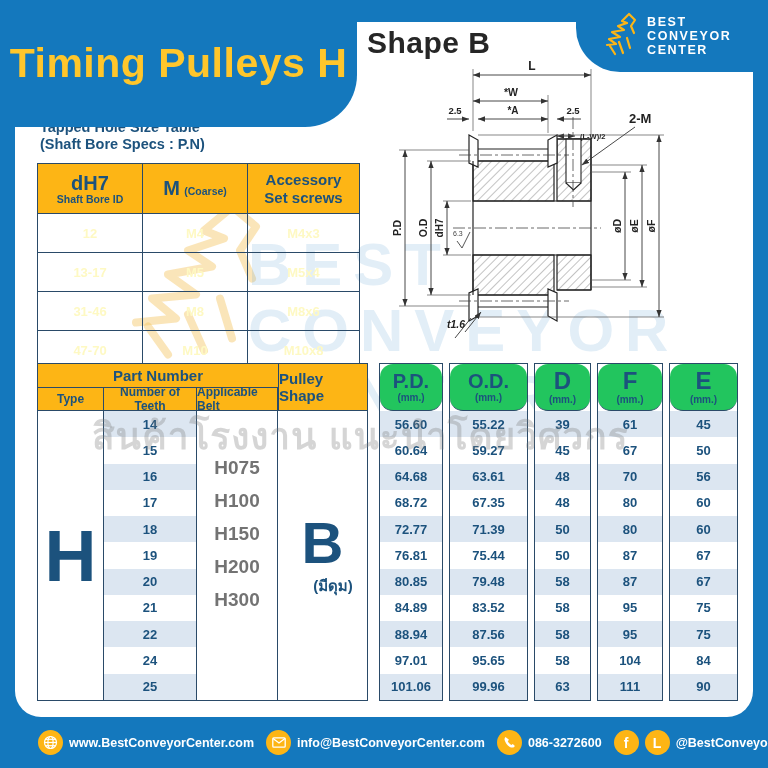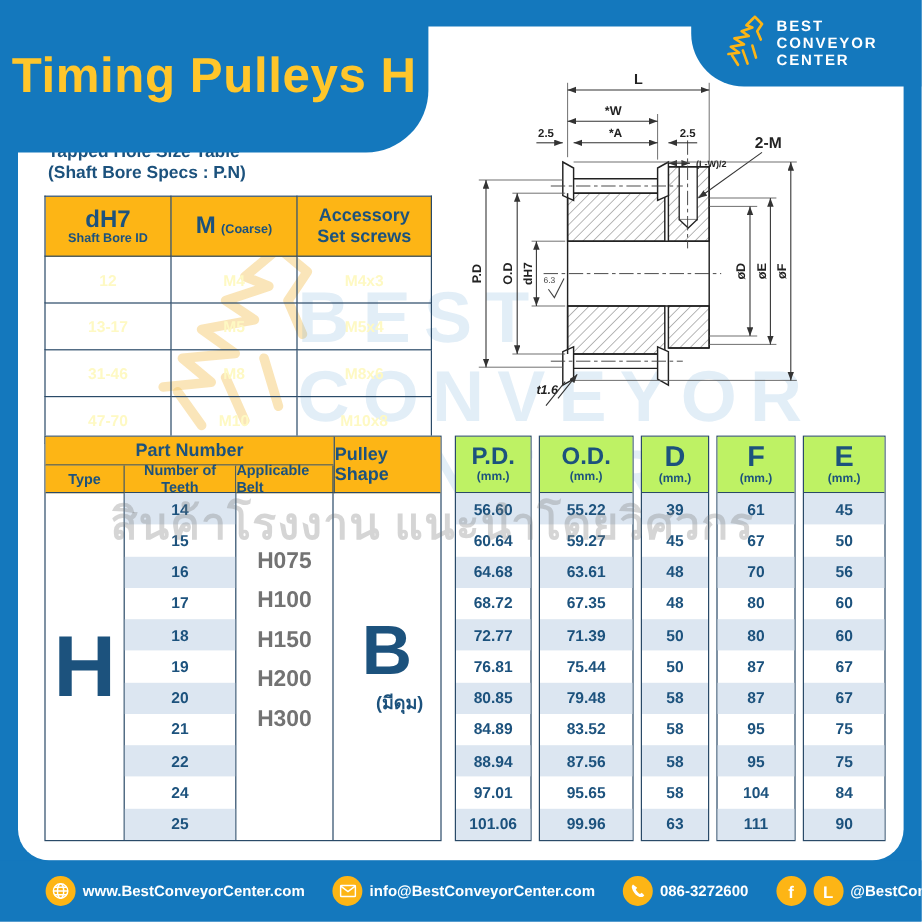--- a/index.html
+++ b/index.html
@@ -44,32 +44,32 @@
   .type-cell { grid-column:1; grid-row:3; border-right:1.4px solid #2A4A68; display:flex; align-items:center; justify-content:center;
     color:#1C527D; font-size:72px; font-weight:900; }
   .teeth-col { grid-column:2; grid-row:3; border-right:1.4px solid #2A4A68; display:flex; flex-direction:column; }
   .belt-cell { grid-column:3; grid-row:3; border-right:1.4px solid #2A4A68; display:flex; flex-direction:column; align-items:center;
     padding-top:46px; gap:12px; color:#737373; font-size:19px; font-weight:bold; line-height:21px; }
   .shape-cell { grid-column:4; grid-row:3; display:flex; flex-direction:column; align-items:center; justify-content:center; color:#1C527D; }
   .shape-cell .big-b { font-size:58px; font-weight:900; line-height:1; }
   .shape-cell .b-sub { font-size:15px; font-weight:bold; margin-top:2px;margin-left:21px; }
 
   .data-col { position:absolute; top:363px; height:338px; z-index:2; border:1.6px solid #2A4A68; background:#fff; display:flex; flex-direction:column; }
-  .col-head { height:47px; background:#bef264; border-bottom:1.4px solid #2A4A68; color:#1C527D;
-    display:flex; flex-direction:column; align-items:center; justify-content:center; line-height:1; }
+  .col-head { height:47px; background:#22c55e; border-bottom:1.4px solid #2A4A68; color:#1C527D;
+    display:flex; flex-direction:column; align-items:center; justify-content:center; line-height:1;border-radius:13px; }
   .col-head .lbl { font-size:20px; font-weight:900; }
   .col-head .lbl.single { font-size:24px; }
   .col-head .mm { font-size:10px; font-weight:bold; margin-top:2px; }
   .col-body { flex:1; display:flex; flex-direction:column; }
   .mrow { flex:1; display:flex; align-items:center; justify-content:center; color:#1C527D; font-weight:bold; font-size:13px; }
   .mrow.alt { background:#DCE6F1; }
 
   
   .footer { position:absolute; left:0; bottom:0; width:768px; height:51px; background:#1478BD; z-index:4;
-    display:flex; align-items:center; padding-left:38px; gap:23px; }
+    display:flex; align-items:center; padding-left:38px; gap:12px; }
   .f-item { display:flex; align-items:center; gap:6px; color:#ffffff; font-weight:bold; font-size:12.5px; white-space:nowrap; }
   .circle { width:25px; height:25px; border-radius:50%; background:#FDB515; display:flex; align-items:center; justify-content:center; flex:0 0 auto; }
   .circle span { color:#fff; font-weight:900; font-size:14px; line-height:1; }
 
   .drawing { position:absolute; left:385px; top:55px; z-index:2; }
   svg text { font-family:"Liberation Sans", sans-serif; }
 </style>
 </head>
 <body>
 
@@ -104,20 +104,21 @@
           <path d="M6,34 L11,42 M15,30 L19,41 M23,26 L26,36"></path>
         </g>
       </svg>
     </span>
     <div class="logo-text">
       <div>BEST</div>
       <div>CONVEYOR</div>
       <div>CENTER</div>
     </div>
   </div>
+  <div class="shape-label">Shape B</div>
 
   <div class="drawing">
     <svg width="380" height="315" viewBox="0 0 380 315">
       <defs>
         <pattern id="h" width="6" height="6" patternUnits="userSpaceOnUse" patternTransform="rotate(45)">
           <line x1="0" y1="0" x2="0" y2="6" stroke="#6a6a6a" stroke-width="0.8"></line>
         </pattern>
         <marker id="arr" markerWidth="9" markerHeight="7" refX="8" refY="3" orient="auto-start-reverse">
           <path d="M0,0 L8,3 L0,6 z" fill="#333"></path>
         </marker>

